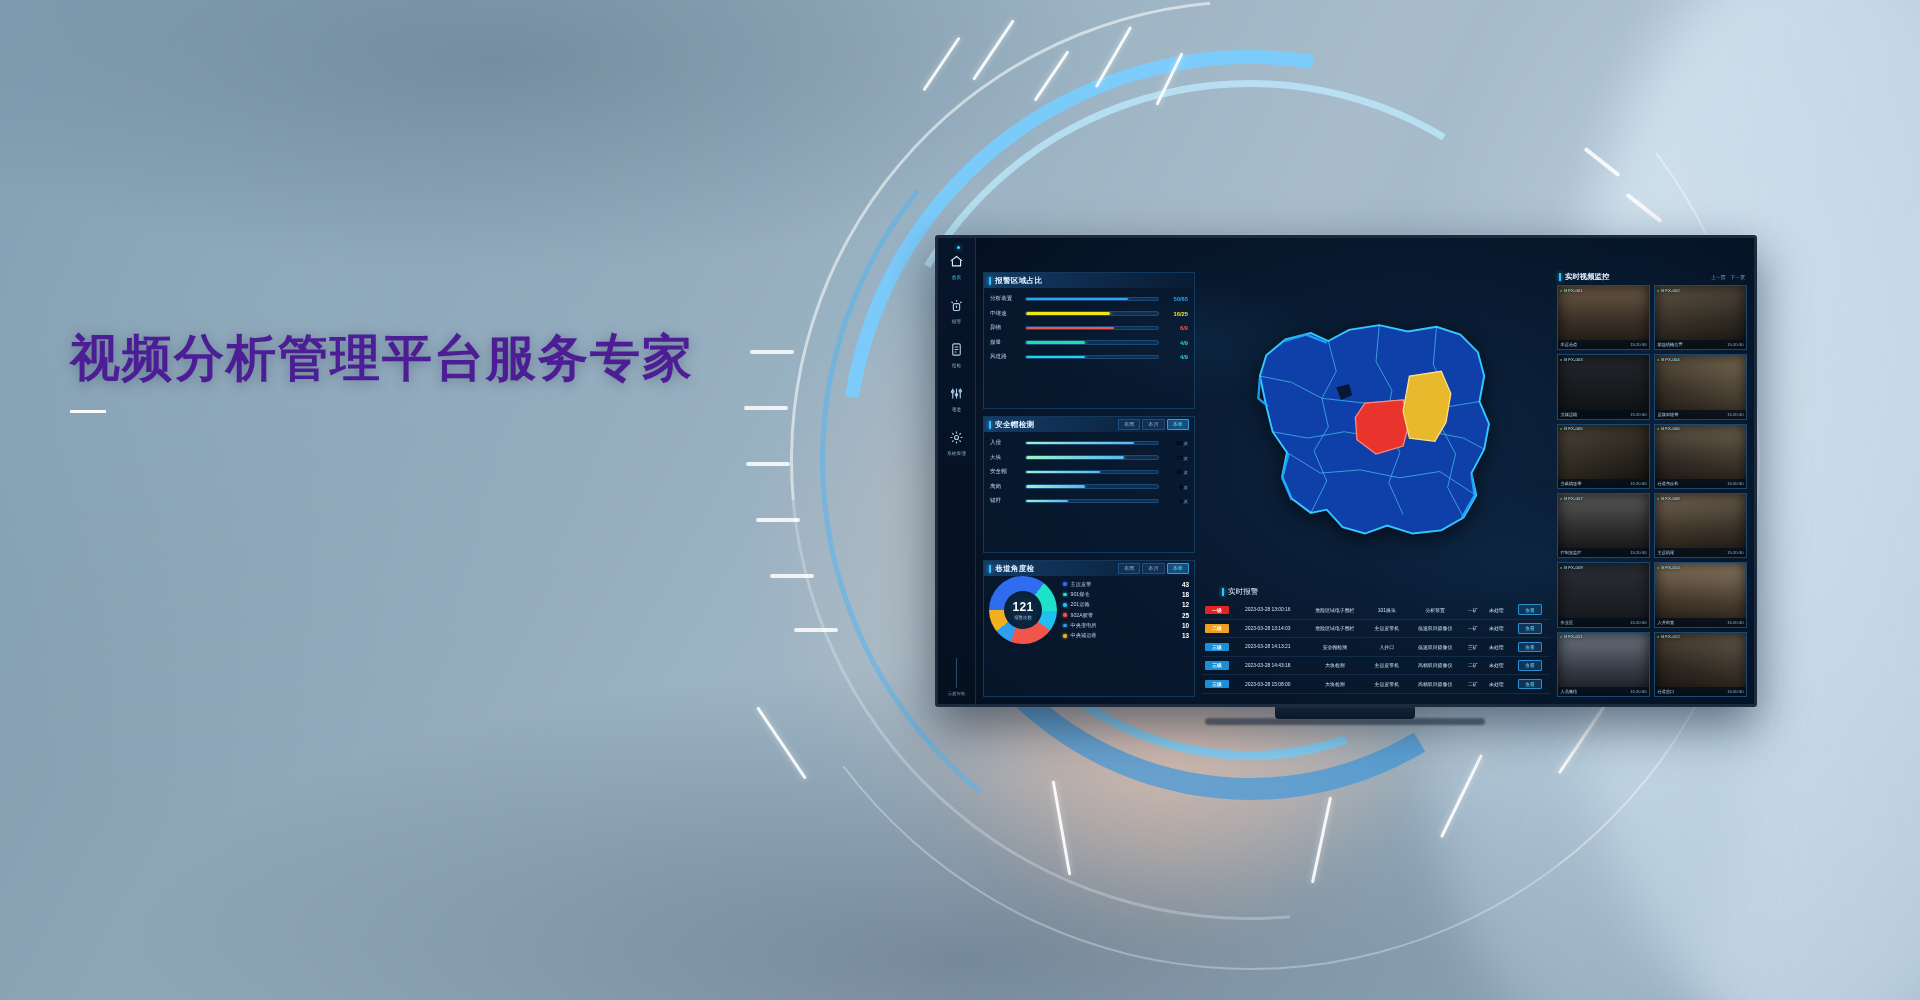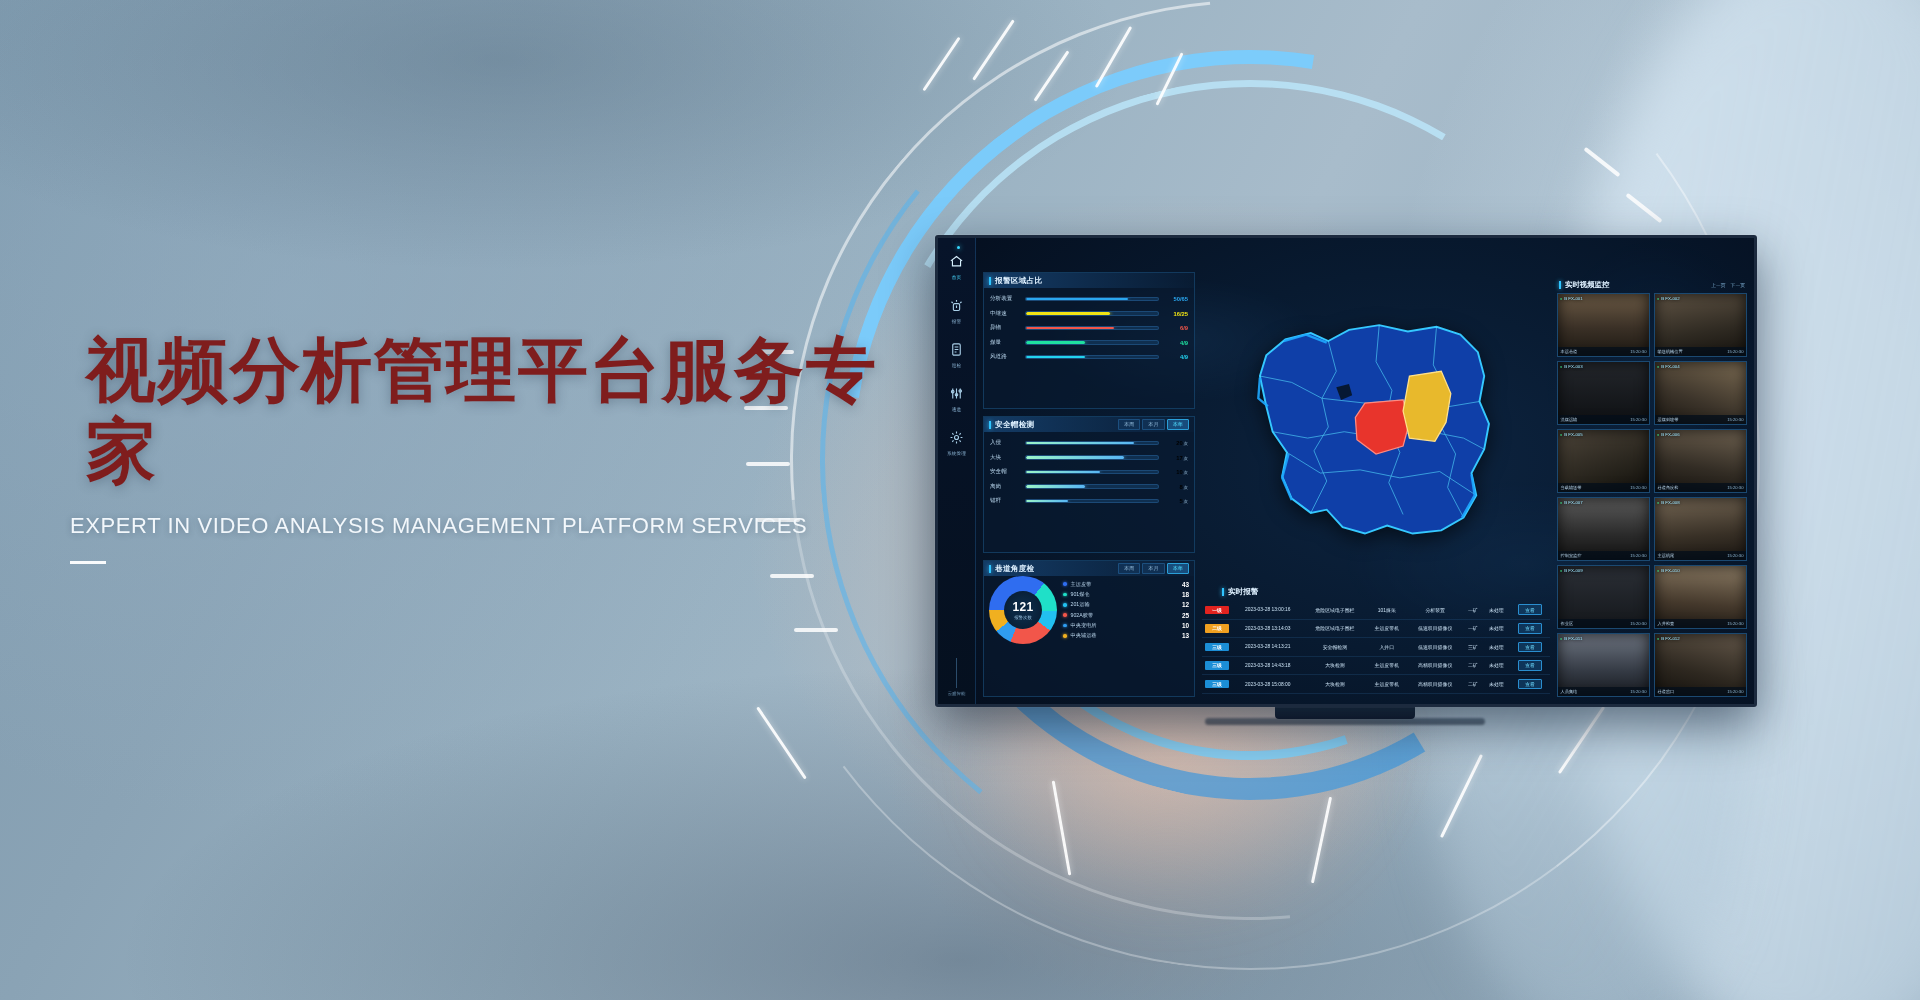--- a/index.html
+++ b/index.html
@@ -50,22 +50,22 @@
   .r-g { left:250px; top:210px; width:480px; height:480px; border-width:5px;
          border-color:rgba(150,220,255,.55) transparent transparent transparent; transform:rotate(-70deg); }
   .r-h { left:60px;  top:20px;  width:860px; height:860px; border-width:5px;
          border-color:transparent transparent transparent rgba(84,180,240,.55); transform:rotate(-6deg); }
 
   .tickbar { position:absolute; background:rgba(255,255,255,.85); border-radius:2px; }
   .spoke  { position:absolute; background:rgba(255,255,255,.92); border-radius:2px; box-shadow:0 0 6px rgba(255,255,255,.5); }
 
   
   #hero { position:absolute; left:70px; top:330px; width:860px; z-index:6; }
-  #hero h1 { font-size:70px; font-weight:700; color:#7f1d1d; letter-spacing:2px; line-height:1.15;
-              text-shadow:0 2px 12px rgba(30,50,70,.35);margin-left:16px; }
+  #hero h1 { font-size:50px; font-weight:700; color:#4c1d95; letter-spacing:2px; line-height:1.15;
+              text-shadow:0 2px 12px rgba(30,50,70,.35); }
   #hero h2 { margin-top:22px; font-size:22px; font-weight:400; color:#f2f7fb; letter-spacing:.6px;
               text-shadow:0 1px 6px rgba(30,50,70,.3); }
   #hero .rule { margin:22px 0 20px; width:36px; height:3px; background:#ffffff; opacity:.95; }
   #hero p { font-size:19.5px; color:#f4f8fb; letter-spacing:.4px; text-shadow:0 1px 6px rgba(30,50,70,.3); }
 
   
   #monitor { position:absolute; left:935px; top:235px; width:822px; height:472px; z-index:8;
              background:#0a1020; border:3px solid #1c2a3e; border-radius:3px;
              box-shadow:0 18px 48px rgba(10,25,45,.55), 0 0 0 1px rgba(255,255,255,.08); overflow:hidden; }
   #screen { position:absolute; inset:0; background:
@@ -145,35 +145,35 @@
   .lg { display:flex; align-items:center; gap:4px; }
   .lg .sw { width:3.6px; height:3.6px; border-radius:50%; flex:0 0 3.6px; }
   .lg .lt { flex:1; font-size:5.2px; color:#bcd8ee; }
   .lg .lv { font-size:6.4px; font-weight:700; color:#ffffff; }
 
   
   #center { grid-column:2; grid-row:2; position:relative; }
   #mapbox { position:absolute; inset:0 0 118px 0; display:flex; align-items:center; justify-content:center; }
   #mapbox svg { width:96%; height:96%; filter:drop-shadow(0 5px 10px rgba(0,0,0,.6)); }
   #alarmpanel { position:absolute; left:0; right:0; bottom:0; height:112px; }
-  #alarmpanel .ahead { display:flex; align-items:center; gap:4px; font-size:7.6px; color:#dff1ff; font-weight:700; padding:2px 20px 4px; }
+  #alarmpanel .ahead { display:flex; align-items:center; gap:4px; font-size:7.6px; color:#dff1ff; font-weight:400; padding:2px 20px 4px; }
   #alarmpanel .ahead:before { content:""; width:2px; height:8px; background:#2fc4ff; box-shadow:0 0 4px #2fc4ff; }
   table.alarms { width:100%; border-collapse:collapse; }
   table.alarms td { font-size:4.9px; color:#cbe2f4; padding:3.4px 2px; text-align:center; white-space:nowrap;
                     border-bottom:1px solid rgba(40,95,145,.28); }
   table.alarms td.lv { width:30px; }
   .chip { display:inline-block; min-width:24px; padding:1.2px 3px; border-radius:1px; font-size:4.8px;
           color:#fff; font-weight:700; }
   .c1 { background:#e2231f; } .c2 { background:#f0a020; } .c3 { background:#1b8ed6; }
   .viewbtn { display:inline-block; padding:1.4px 6px; font-size:4.8px; color:#6fdcff;
              border:1px solid #2a8ecf; border-radius:1px; background:rgba(16,60,100,.8); cursor:pointer; }
 
   
   #rightcol { grid-column:3; grid-row:2; display:flex; flex-direction:column; }
-  #rcHead { display:flex; align-items:center; justify-content:space-between; padding:0 2px 3px;margin-top:8px; }
+  #rcHead { display:flex; align-items:center; justify-content:space-between; padding:0 2px 3px; }
   #rcHead .t { display:flex; align-items:center; gap:4px; font-size:7.4px; color:#dff1ff; font-weight:700; }
   #rcHead .t:before { content:""; width:2px; height:8px; background:#2fc4ff; box-shadow:0 0 4px #2fc4ff; }
   #rcHead .pg { display:flex; gap:5px; }
   #rcHead .pg span { font-size:4.8px; color:#7fb0d4; cursor:pointer; }
   #grid { flex:1; display:grid; grid-template-columns:1fr 1fr; grid-auto-rows:1fr; gap:4px; }
   .cam { position:relative; border:1px solid rgba(42,116,176,.55); background:#0a1524; overflow:hidden; }
   .cam .pic { position:absolute; inset:0; }
   .cam .tag { position:absolute; left:2px; top:1.5px; font-size:4.4px; color:#9fe6ff; text-shadow:0 0 3px #000; }
   .cam .tag:before { content:"●"; font-size:3.6px; color:#3ddc84; margin-right:2px; }
   .cam .ft { position:absolute; left:0; right:0; bottom:0; height:9px; display:flex; align-items:center;
@@ -220,21 +220,20 @@
   <div class="spoke" style="left:20px;  top:690px; width:3px; height:86px; transform:rotate(-34deg);"></div>
   <div class="spoke" style="left:300px; top:770px; width:3px; height:96px; transform:rotate(-10deg);"></div>
   <div class="spoke" style="left:560px; top:786px; width:3px; height:88px; transform:rotate(12deg);"></div>
   <div class="spoke" style="left:700px; top:740px; width:3px; height:92px; transform:rotate(26deg);"></div>
   <div class="spoke" style="left:820px; top:690px; width:3px; height:80px; transform:rotate(34deg);"></div>
   <div class="spoke" style="left:886px; top:616px; width:3px; height:78px; transform:rotate(46deg);"></div>
 </div>
 
 <div id="hero">
   <h1>视频分析管理平台服务专家</h1>
-  <h2>EXPERT IN VIDEO ANALYSIS MANAGEMENT PLATFORM SERVICES</h2>
   <div class="rule"></div>
 </div>
 
 <div id="base"></div>
 <div id="stand"></div>
 
 <div id="monitor">
   <div id="screen">
 
     <div id="side">

